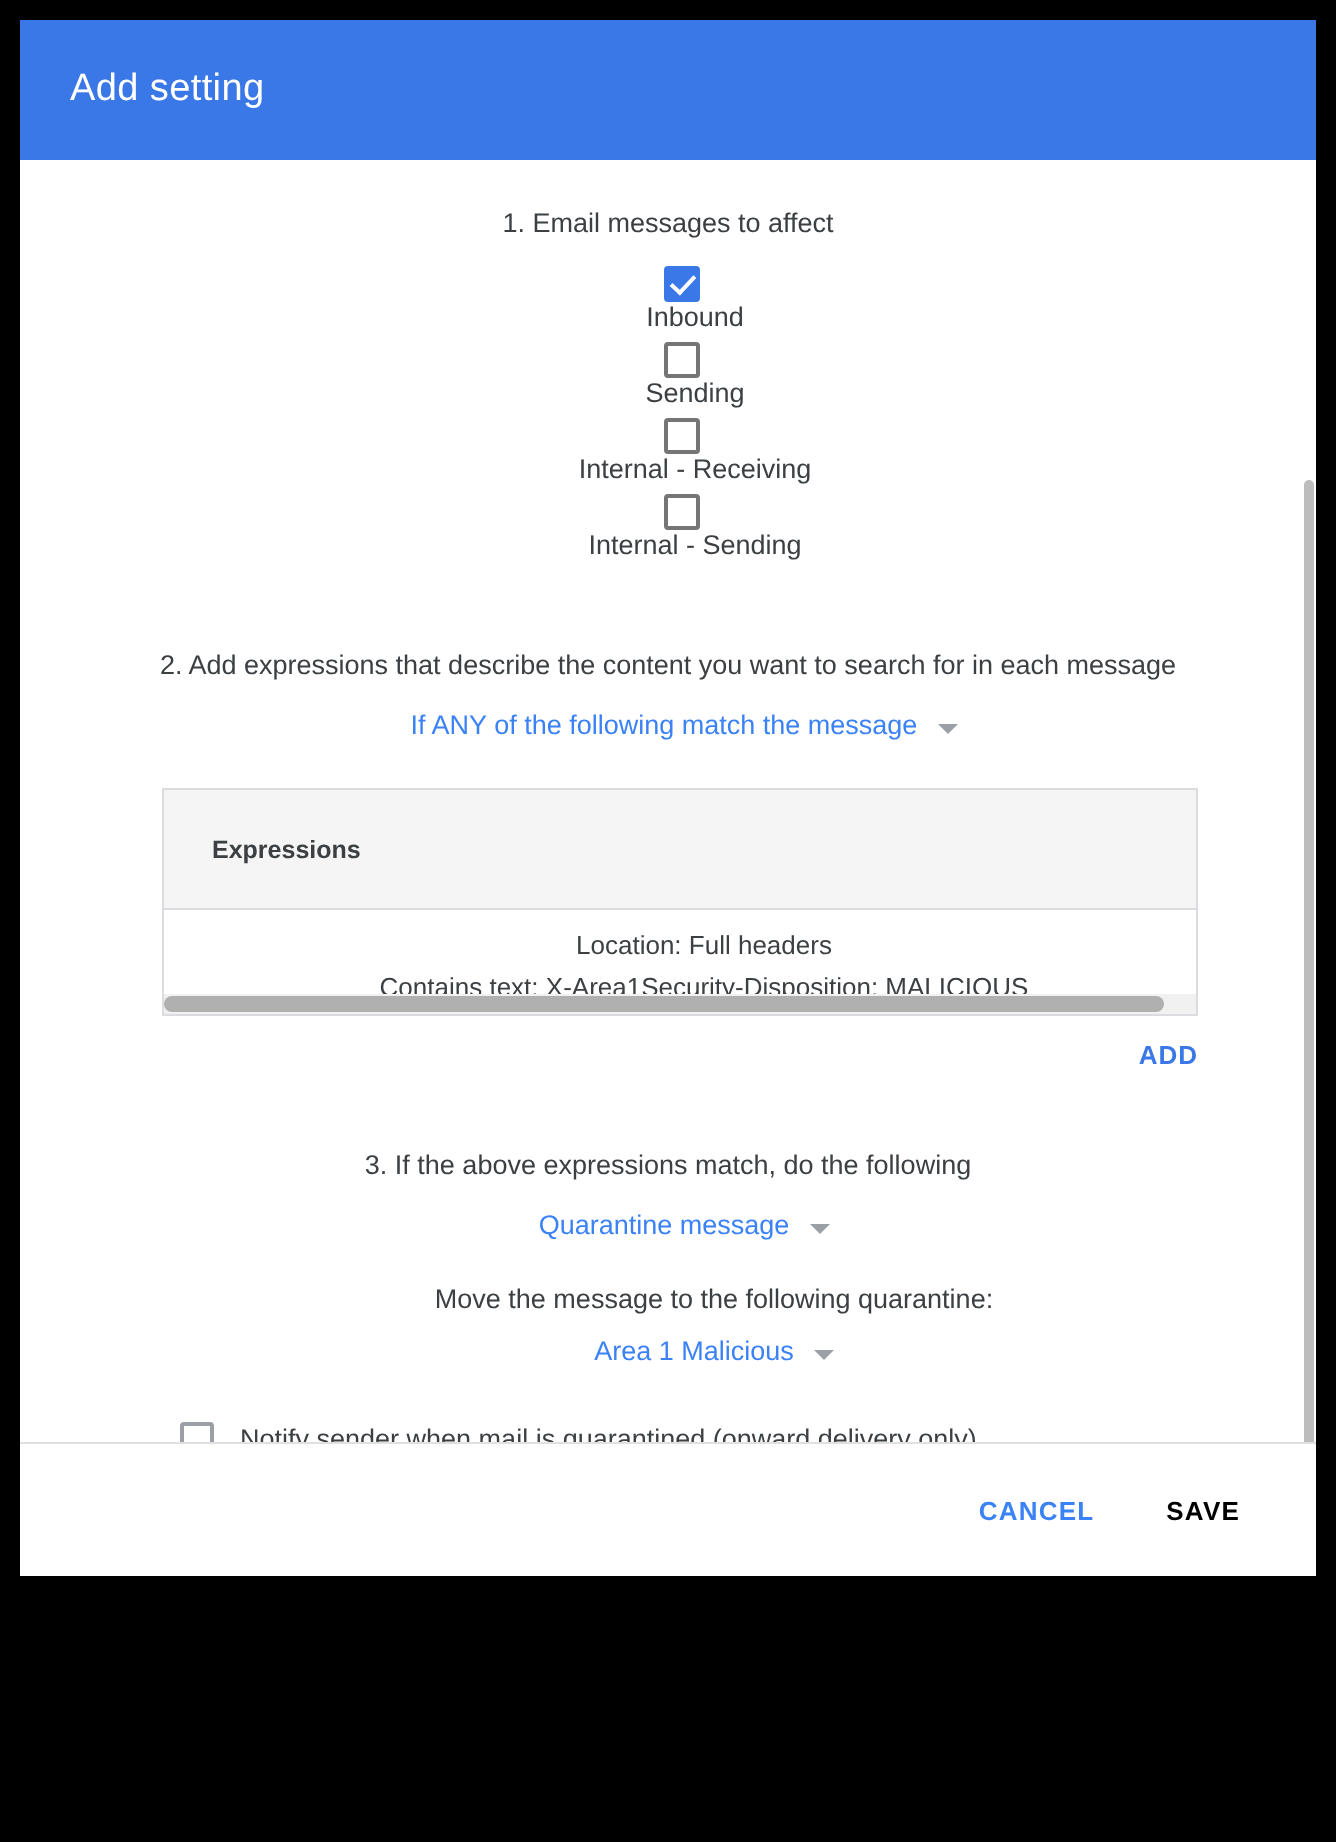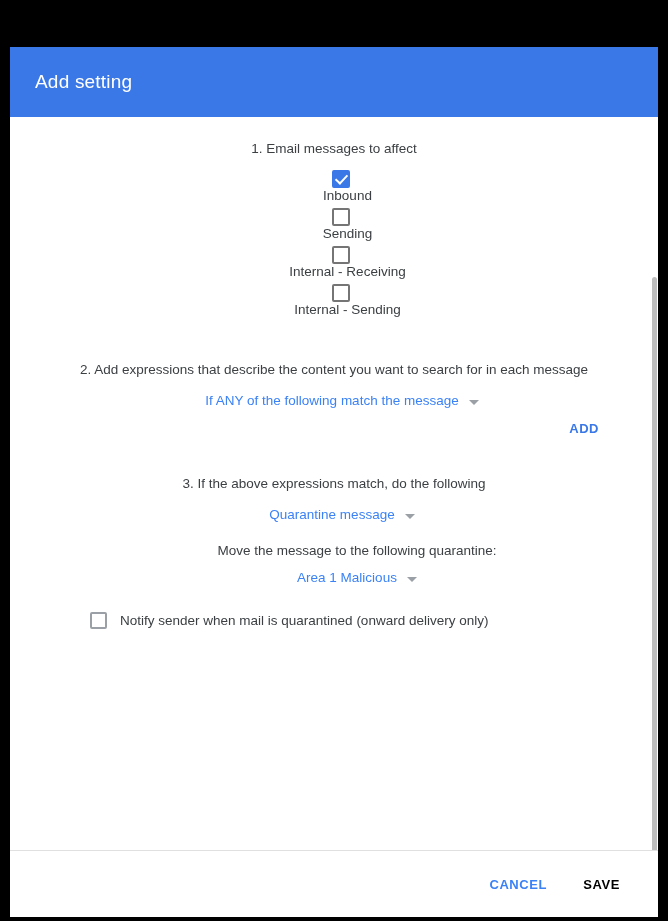--- a/index.html
+++ b/index.html
@@ -20,26 +20,25 @@
     height: 921px;
     background: #000000;
     overflow: hidden;
   }
 
   .dialog {
     position: absolute;
     left: 10px;
     top: 10px;
     width: 648px;
-    height: 870px;
+    height: 778px;
     background: #ffffff;
     display: flex;
     flex-direction: column;
     overflow: hidden;
-    margin-top: 37px;
   }
 
   
   .dialog-header {
     height: 70px;
     background: #3b78e7;
     display: flex;
     align-items: center;
     flex: 0 0 auto;
   }
@@ -298,20 +297,32 @@
         <div class="spacer-lg"></div>
 
         
         <div class="section-label">2. Add expressions that describe the content you want to search for in each message</div>
 
         <div class="select">
           <span>If ANY of the following match the message</span>
           <span class="caret"></span>
         </div>
 
+        <div class="expr-box">
+          <div class="expr-head">
+            <div class="expr-head-title">Expressions</div>
+          </div>
+          <div class="expr-rows">
+            <div class="expr-row">Location: Full headers</div>
+            <div class="expr-row">Contains text: X-Area1Security-Disposition: MALICIOUS</div>
+          </div>
+          <div class="hscroll-track">
+            <div class="hscroll-thumb"></div>
+          </div>
+        </div>
 
         <div class="add-link-row">
           <div class="link-btn">ADD</div>
         </div>
 
         <div class="spacer-lg"></div>
 
         
         <div class="section-label">3. If the above expressions match, do the following</div>
 

